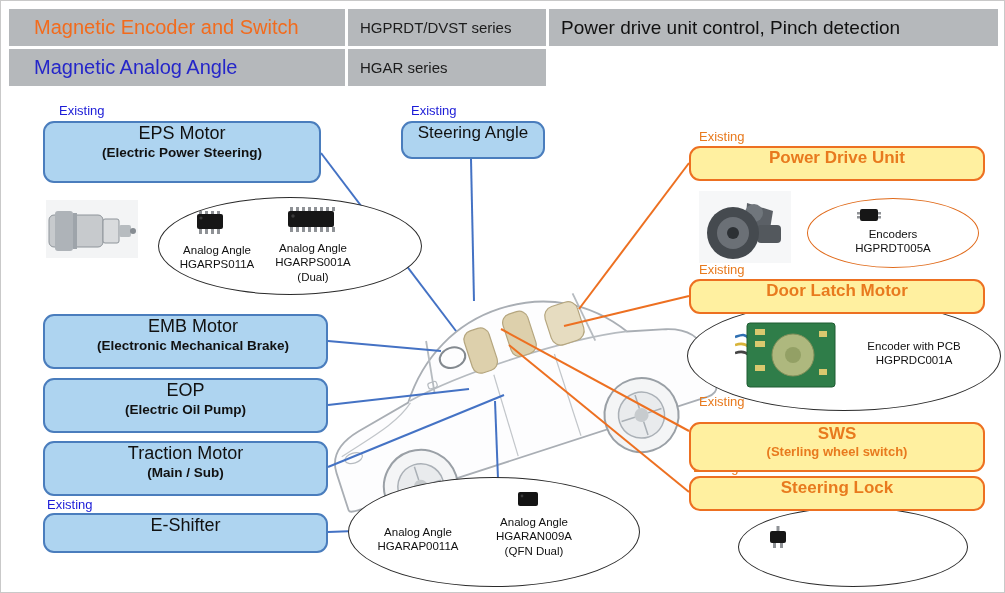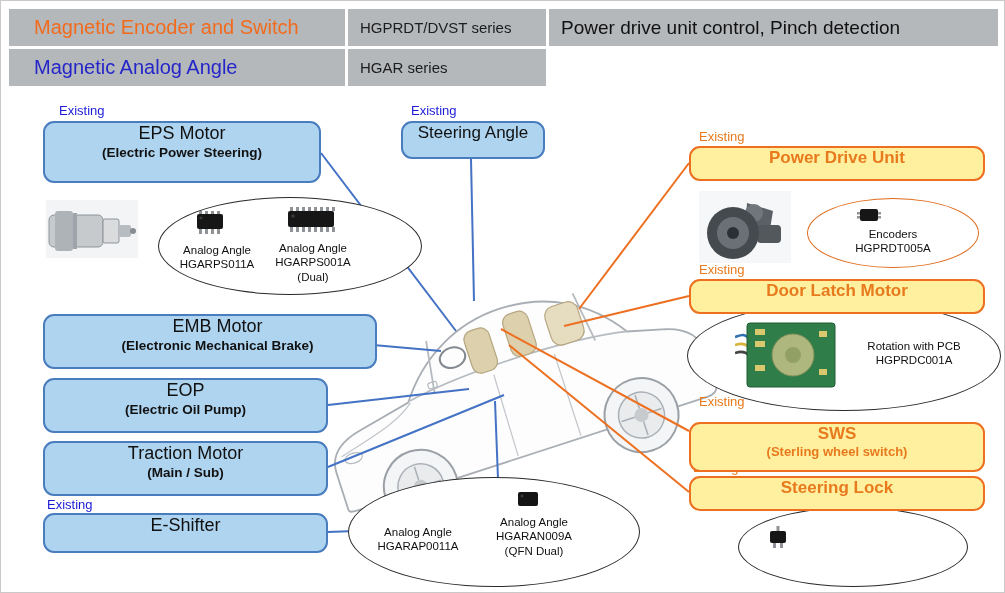--- a/index.html
+++ b/index.html
@@ -271,21 +271,21 @@
     <div class="tag orange" style="left:698px; top:393px;">Existing</div>
     <div class="tag orange" style="left:692px; top:459px;">Existing</div>
 
     <div class="appbox bluebox" style="left:42px; top:120px; width:278px; height:62px;">
       <div class="title">EPS Motor</div>
       <div class="subtitle">(Electric Power Steering)</div>
     </div>
     <div class="appbox bluebox" style="left:400px; top:120px; width:144px; height:38px;">
       <div class="title" style="font-size:17px;">Steering Angle</div>
     </div>
-    <div class="appbox bluebox" style="left:42px; top:313px; width:334px; height:55px;padding-left:15px;">
+    <div class="appbox bluebox" style="left:42px; top:313px; width:285px; height:55px;padding-left:15px;">
       <div class="title">EMB Motor</div>
       <div class="subtitle">(Electronic Mechanical Brake)</div>
     </div>
     <div class="appbox bluebox" style="left:42px; top:377px; width:285px; height:55px;">
       <div class="title">EOP</div>
       <div class="subtitle">(Electric Oil Pump)</div>
     </div>
     <div class="appbox bluebox" style="left:42px; top:440px; width:285px; height:55px;">
       <div class="title">Traction Motor</div>
       <div class="subtitle">(Main / Sub)</div>
@@ -315,21 +315,21 @@
     <div class="part-label" style="left:262px; top:240px; width:100px;">
       <span>Analog Angle</span><br>
       <span>HGARPS001A</span><br>
       <span>(Dual)</span>
     </div>
     <div class="part-label" style="left:822px; top:226px; width:140px;">
       <span>Encoders</span><br>
       <span>HGPRDT005A</span>
     </div>
     <div class="part-label" style="left:848px; top:338px; width:130px;">
-      <span>Rotation with PCB</span><br>
+      <span>Encoder with PCB</span><br>
       <span>HGPRDC001A</span>
     </div>
     <div class="part-label" style="left:362px; top:524px; width:110px;">
       <span>Analog Angle</span><br>
       <span>HGARAP0011A</span>
     </div>
     <div class="part-label" style="left:478px; top:514px; width:110px;">
       <span>Analog Angle</span><br>
       <span>HGARAN009A</span><br>
       <span>(QFN Dual)</span>

